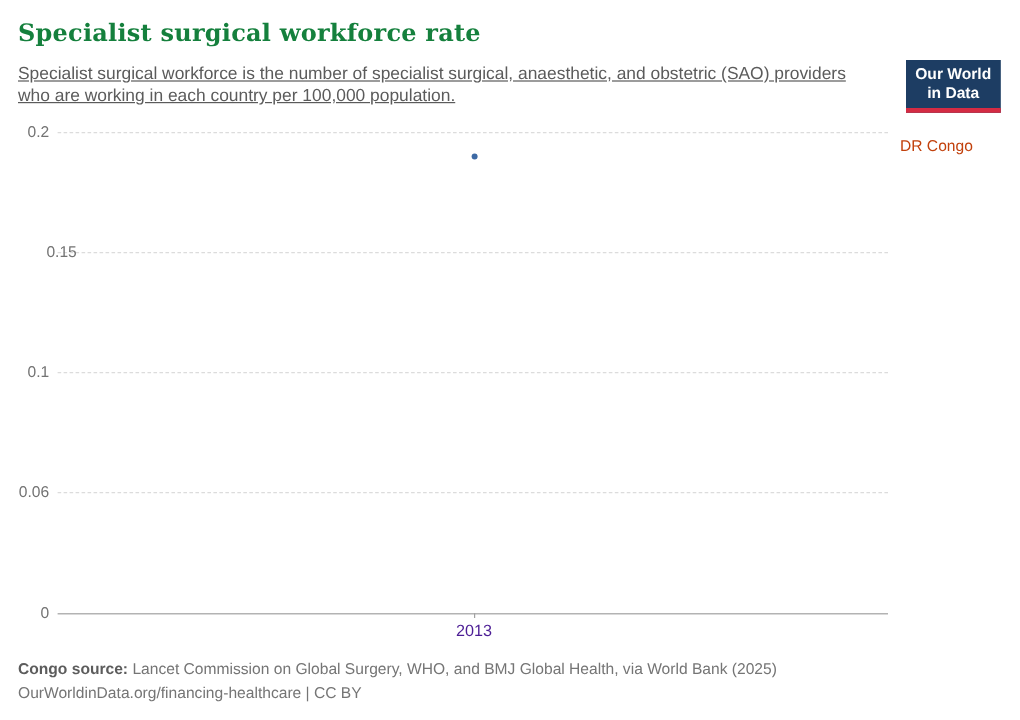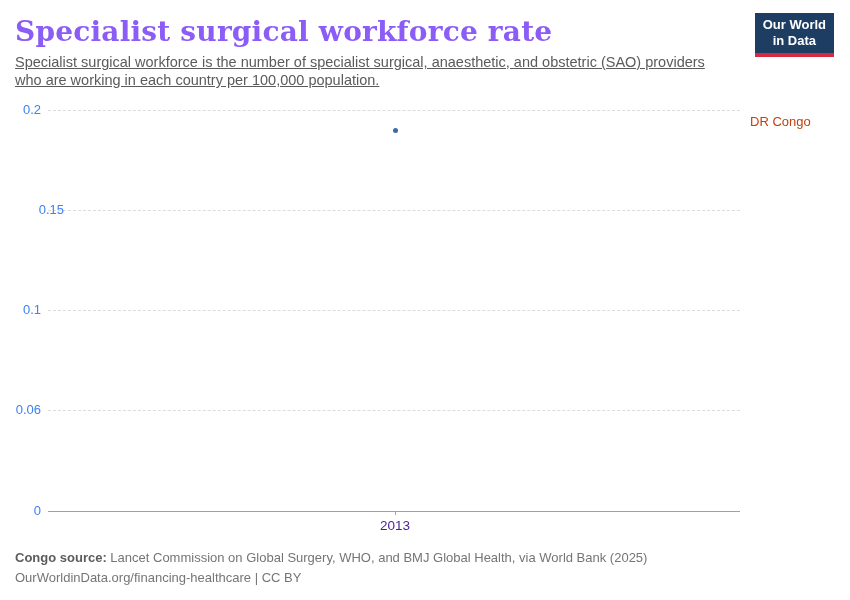--- a/index.html
+++ b/index.html
@@ -10,23 +10,23 @@
     height: 600px;
     background: #fff;
     font-family: "Liberation Sans", sans-serif;
     overflow: hidden;
   }
   
   #chart-title {
     position: absolute;
     left: 15px; top: 15px;
     font-family: "DejaVu Serif", "Liberation Serif", serif;
-    font-size: 28px;
+    font-size: 20px;
     font-weight: 700;
-    color: #8b5cf6;
+    color: #15803d;
     letter-spacing: 0.2px;
   }
   #chart-subtitle {
     position: absolute;
     left: 15px; top: 53px;
     width: 715px;
     font-size: 14.5px;
     line-height: 1.25;
     color: #5b5b5b;
     text-decoration: underline;
@@ -59,21 +59,21 @@
     width: 692px;
     height: 0;
     border-top: 1px solid #a1a1a1;
   }
   .ytick-label {
     position: absolute;
     left: 0;
     width: 41px;
     text-align: right;
     font-size: 13px;
-    color: #3b82f6;
+    color: #737373;
   }
   .xtick-mark {
     position: absolute;
     width: 0;
     height: 4px;
     border-left: 1px solid #a1a1a1;
   }
   .xtick-label {
     position: absolute;
     transform: translateX(-50%);
@@ -103,21 +103,21 @@
 </style>
 </head>
 <body>
 
 <div id="stage">
 
   <h1 id="chart-title">Specialist surgical workforce rate</h1>
 
   <p id="chart-subtitle">Specialist surgical workforce is the number of specialist surgical, anaesthetic, and obstetric (SAO) providers who are working in each country per 100,000 population.</p>
 
-  <div id="owid-logo" style="background: rgb(29, 61, 99); border-bottom-color: rgb(212, 43, 67);">
+  <div id="owid-logo" style="background: rgb(29, 61, 99); border-bottom-color: rgb(212, 43, 67); margin-top: 37px;">
     <div>Our World</div>
     <div>in Data</div>
   </div>
 
   <div id="plot-area">
       <div class="axisline-x" style="top: 510.5px;"></div>
       <div class="ytick-label" style="top: 502.5px;">0</div>
       <div class="gridline" style="top: 410.375px;"></div>
       <div class="ytick-label" style="top: 402.375px;">0.06</div>
       <div class="gridline" style="top: 310.25px;"></div>

